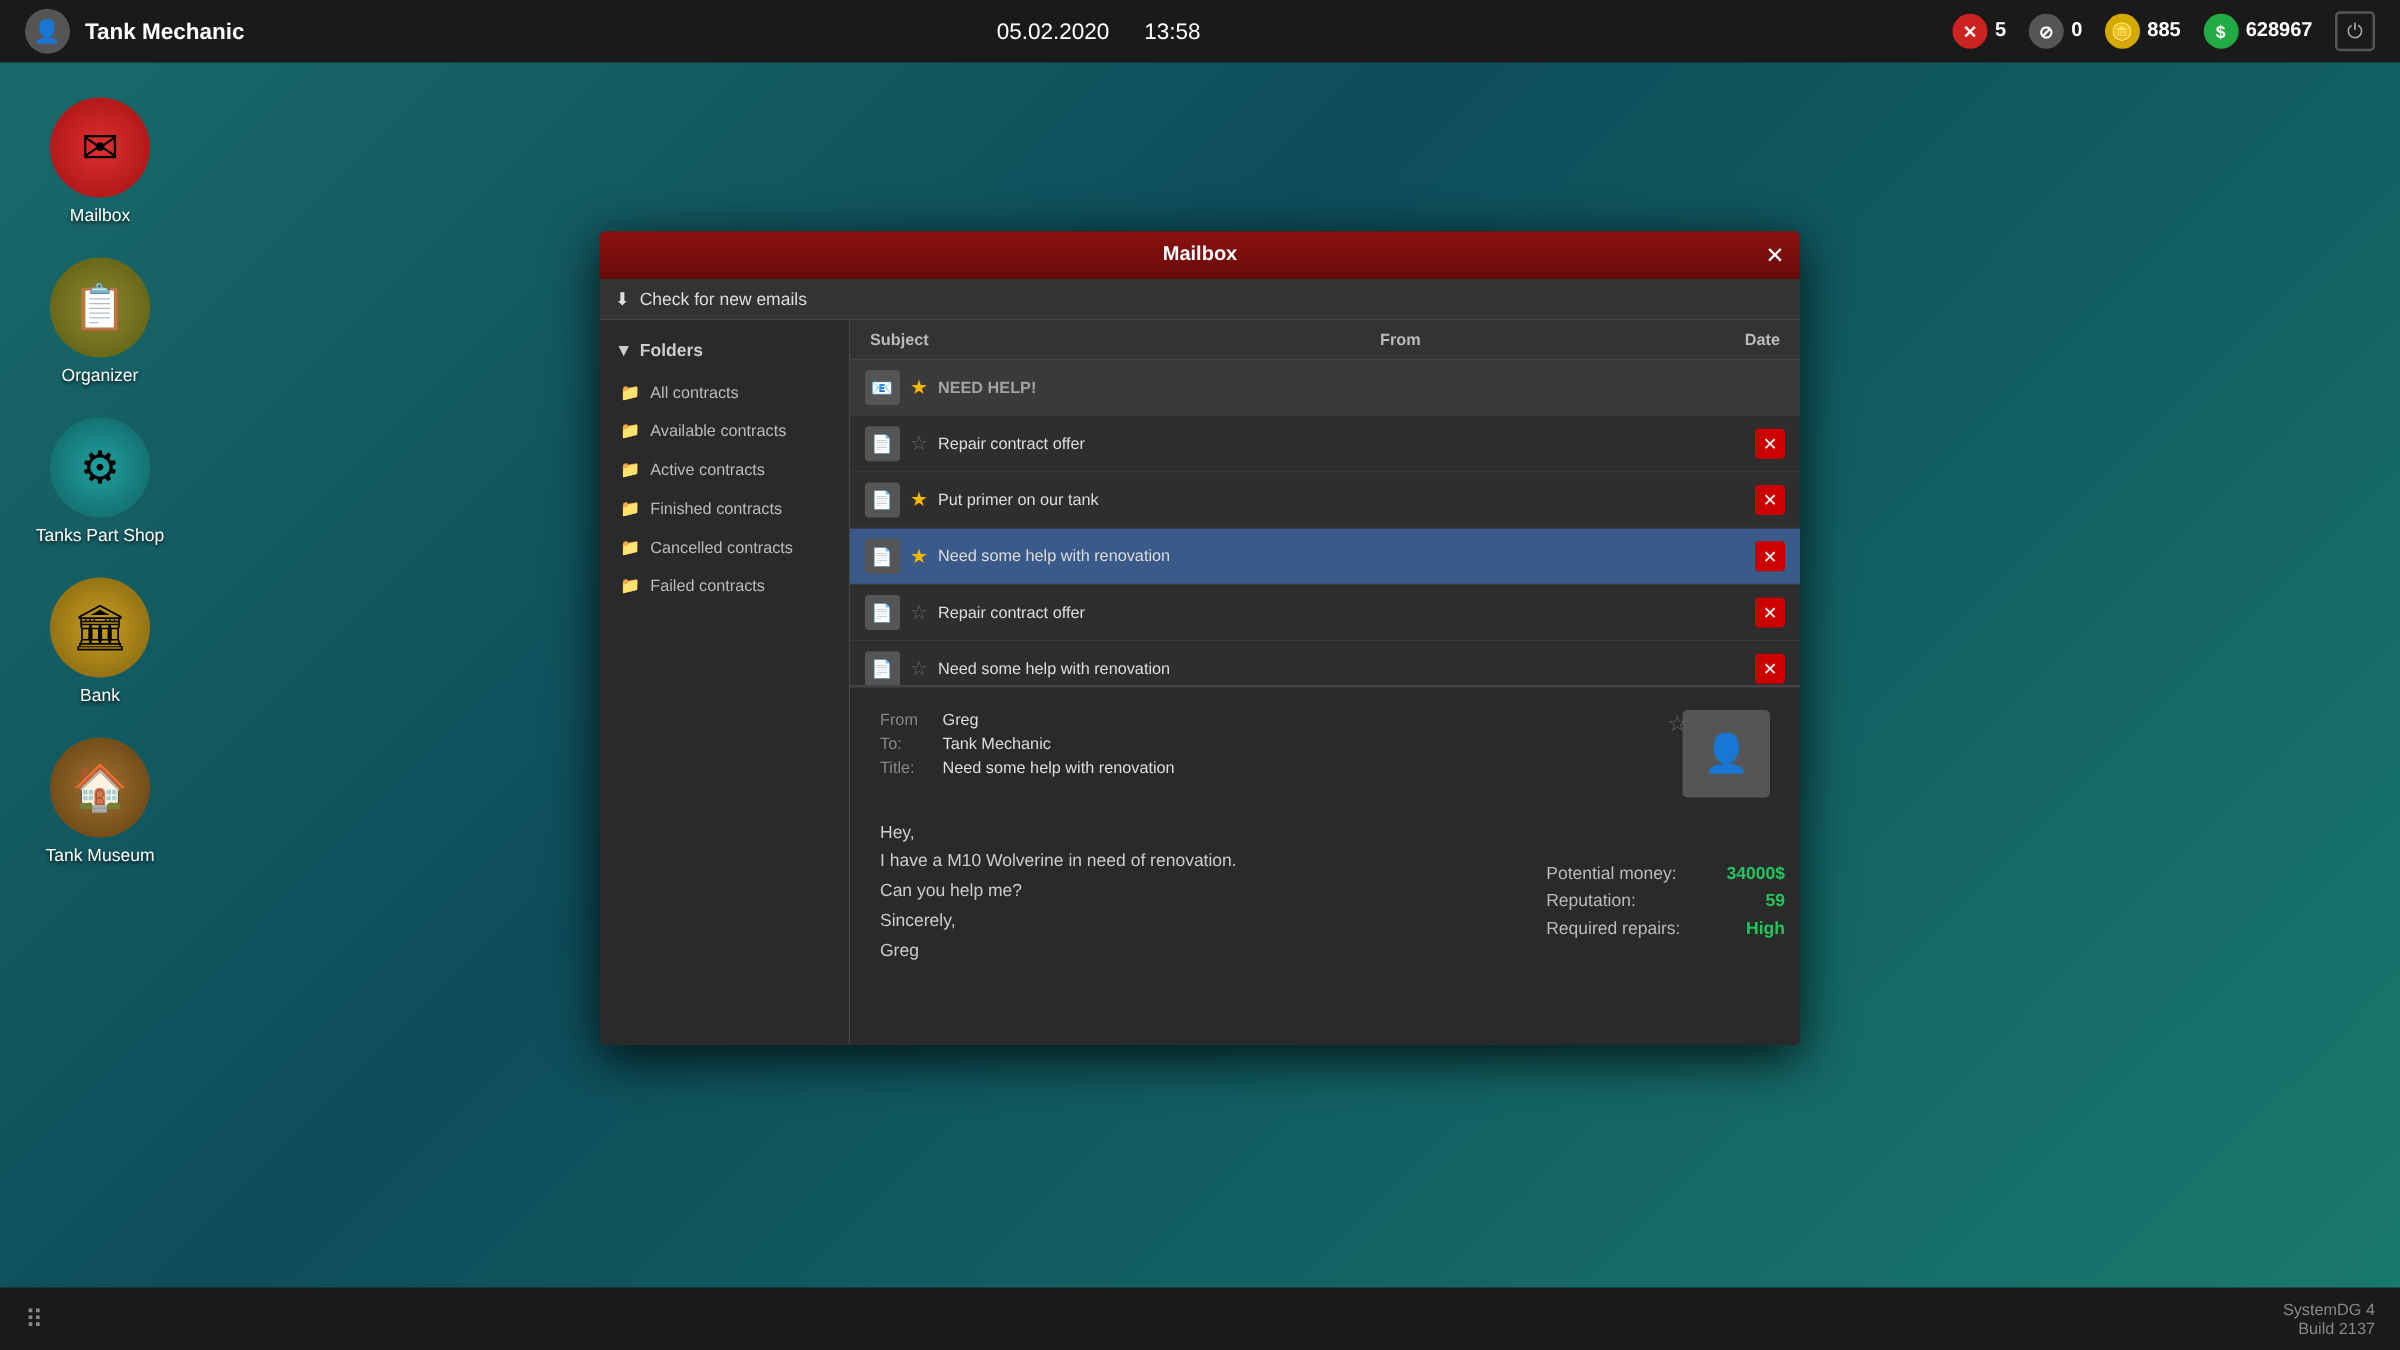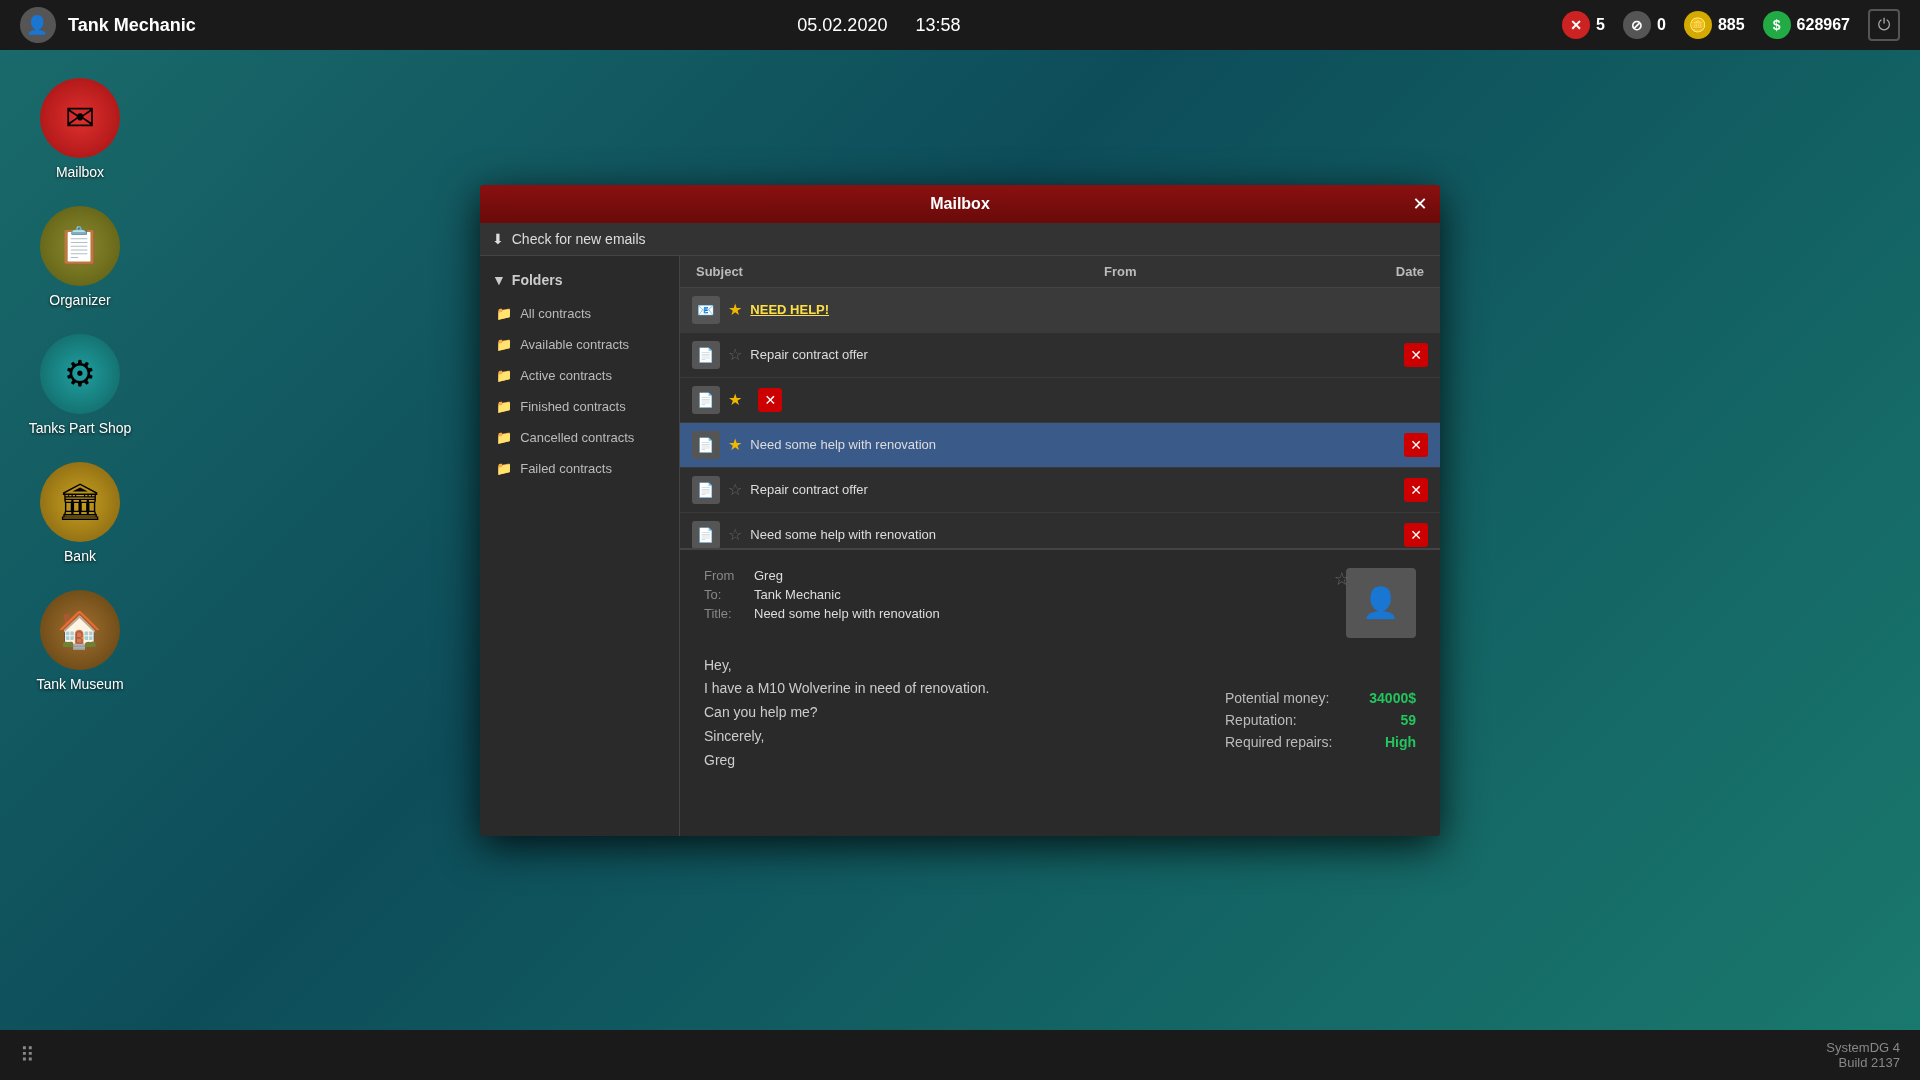--- a/index.html
+++ b/index.html
@@ -308,21 +308,21 @@
     .star-filled { color: #f0b800; }
     .star-empty { color: #666; }
     .email-row .subject {
       flex: 1;
       font-size: 13px;
       color: #ddd;
       white-space: nowrap;
       overflow: hidden;
       text-overflow: ellipsis;
     }
-    .email-row.unread .subject { font-weight: bold; color: #fde047; text-decoration: underline; }
+    .email-row.unread .subject { font-weight: bold; color: #a3a3a3; }
     .email-row .delete-btn {
       width: 24px;
       height: 24px;
       background: #c00;
       border-radius: 3px;
       display: flex;
       align-items: center;
       justify-content: center;
       color: #fff;
       font-size: 14px;
@@ -379,21 +379,21 @@
       color: #666;
       cursor: pointer;
     }
     .email-body {
       font-size: 14px;
       color: #ccc;
       line-height: 1.7;
     }
     .email-stats {
       position: absolute;
-      right: 24px;
+      right: 12px;
       bottom: 80px;
       text-align: right;
     }
     .stat-row {
       display: flex;
       justify-content: space-between;
       gap: 40px;
       font-size: 14px;
       color: #bbb;
       margin-bottom: 6px;
@@ -558,20 +558,21 @@
           <div class="email-row normal">
             <div class="email-icon">📄</div>
             <span class="star-icon star-empty">☆</span>
             <span class="subject">Repair contract offer</span>
             <div class="delete-btn">✕</div>
           </div>
 
           <div class="email-row normal">
             <div class="email-icon">📄</div>
             <span class="star-icon star-filled">★</span>
+            <span class="subject">Put primer on our tank</span>
             <div class="delete-btn">✕</div>
           </div>
 
           <div class="email-row selected">
             <div class="email-icon">📄</div>
             <span class="star-icon star-filled">★</span>
             <span class="subject">Need some help with renovation</span>
             <div class="delete-btn">✕</div>
           </div>
 

